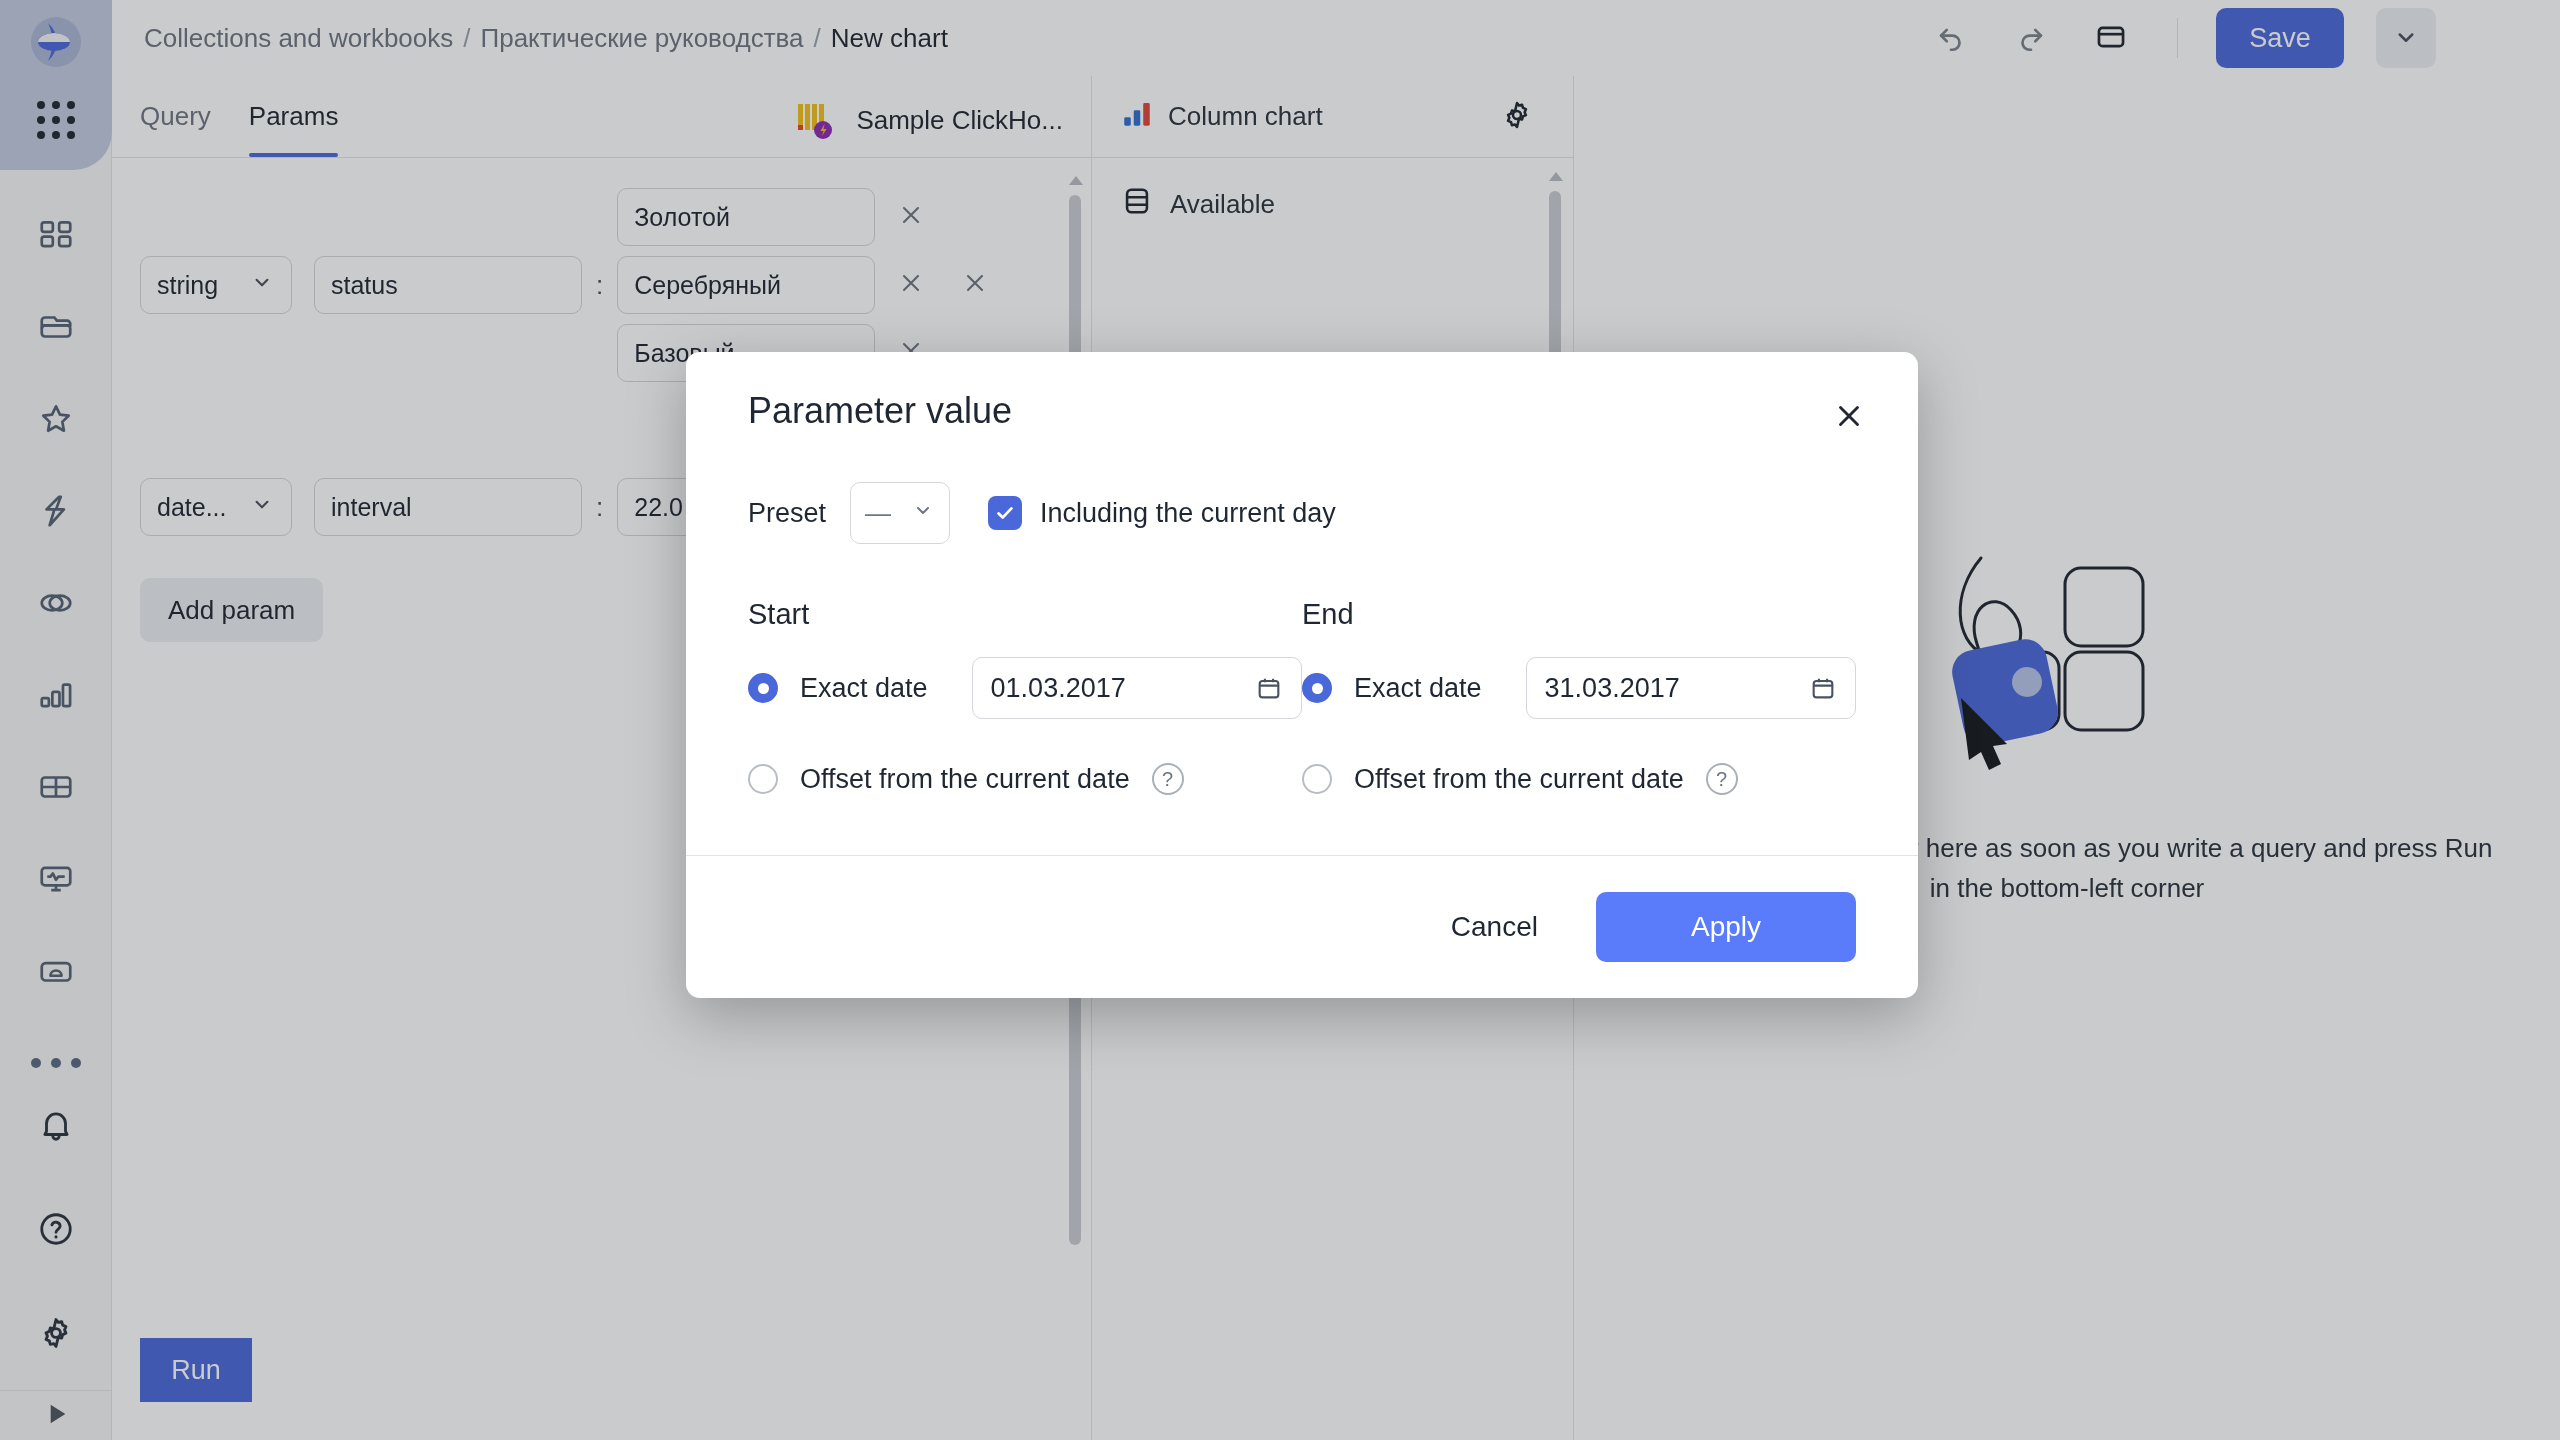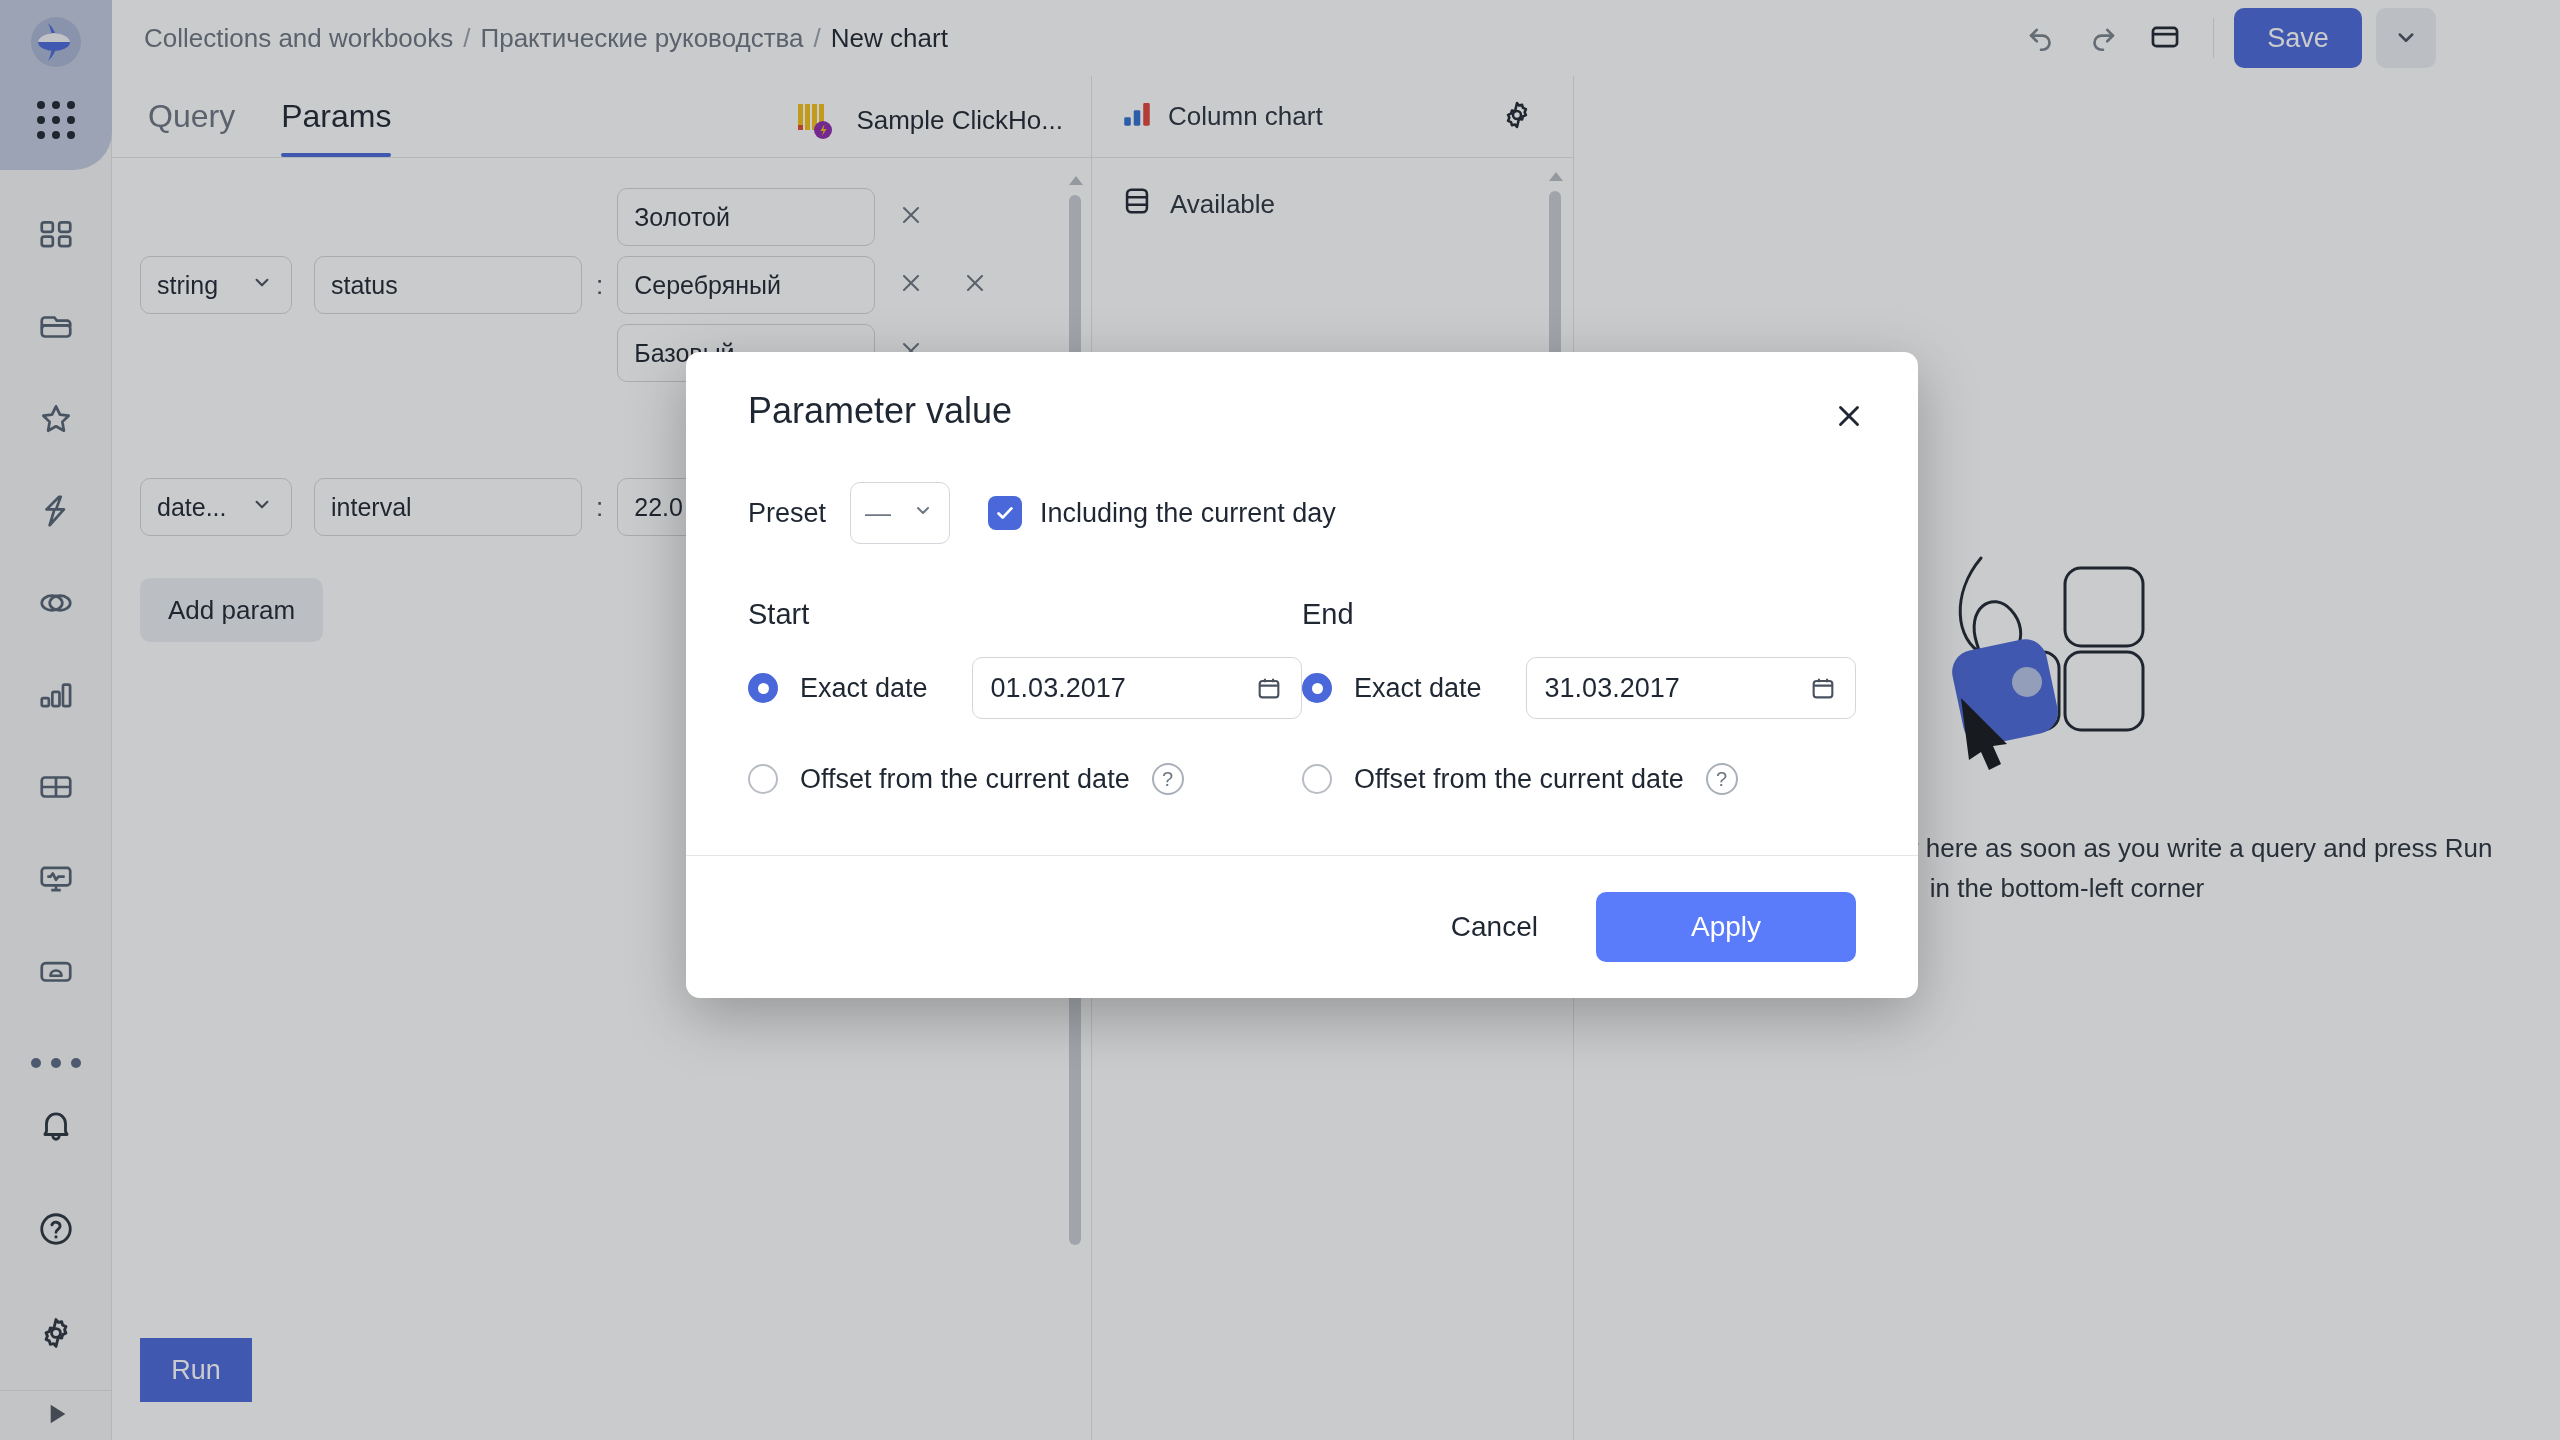--- a/index.html
+++ b/index.html
@@ -70,21 +70,21 @@
     width: 2354px; height: 76px;
     background: #ffffff;
     display: flex; align-items: center;
     padding: 0 30px 0 32px;
   }
   .crumbs { display: flex; align-items: baseline; font-size: 26px; color: #6d7682; white-space: nowrap; }
   .crumb { cursor: pointer; }
   .crumb-sep { margin: 0 10px; color: #9aa2ad; }
   .crumb-current { color: #1f2733; cursor: default; }
 
-  .header-right { margin-left: auto; display: flex; align-items: center; gap: 6px; }
+  .header-right { margin-left: auto; display: flex; align-items: center; gap: 24px; }
   .icon-btn {
     width: 56px; height: 56px; border-radius: 8px;
     display: flex; align-items: center; justify-content: center;
     color: #6d7682; cursor: pointer; background: transparent; border: none;
   }
   .icon-btn.dark { color: #1f2733; }
   .vdiv { width: 1px; height: 40px; background: #dfe2e6; margin: 0 14px; }
   .btn-save {
     height: 60px; min-width: 128px; padding: 0 30px;
     background: #4a68d9; color: #fff;
@@ -110,22 +110,22 @@
   .pane-mid  { width: 482px; border-right: 1px solid #e3e5e8; display: flex; flex-direction: column; background: #fff; }
   .pane-right{ flex: 1 1 auto; display: flex; flex-direction: column; background: #fff; }
 
   .pane-head {
     height: 82px; border-bottom: 1px solid #e3e5e8;
     display: flex; align-items: center; padding: 0 28px;
     position: relative;
   }
   .tabs { display: flex; gap: 38px; height: 100%; align-items: center; }
   .tab {
-    font-size: 32px; color: #6d7682; cursor: pointer;
-    height: 100%; display: flex; align-items: center; position: relative; margin-left: 8px;
+    font-size: 26px; color: #6d7682; cursor: pointer;
+    height: 100%; display: flex; align-items: center; position: relative;
   }
   .tab.active { color: #1f2733; }
   .tab.active::after {
     content: ""; position: absolute; left: 0; right: 0; bottom: 0;
     height: 4px; background: #4a68d9; border-radius: 2px;
   }
   .conn {
     margin-left: auto; display: flex; align-items: center; gap: 16px;
     font-size: 26px; color: #1f2733; cursor: pointer; margin-top: 8px;
   }

